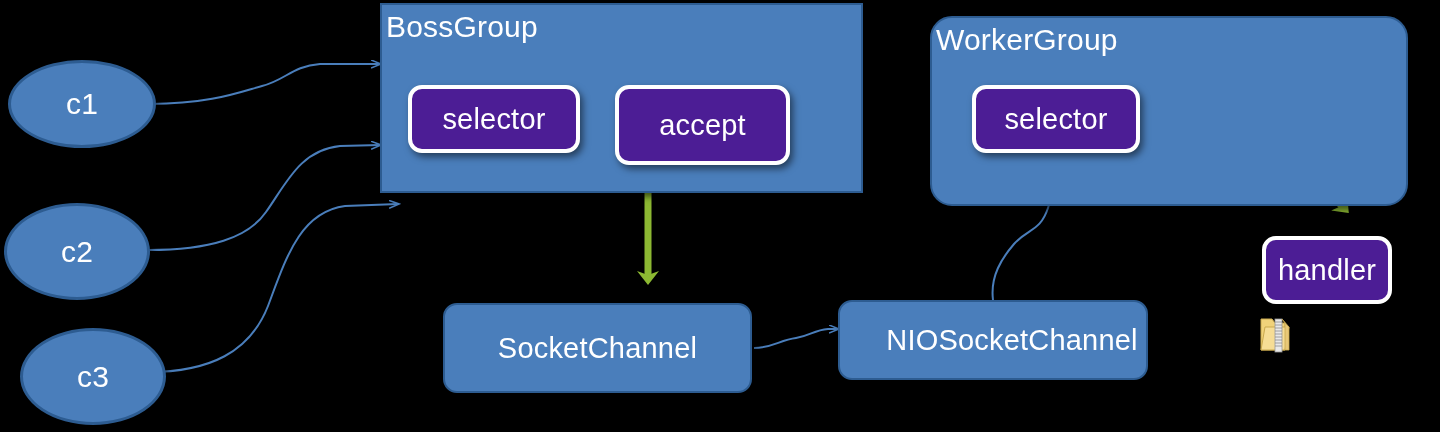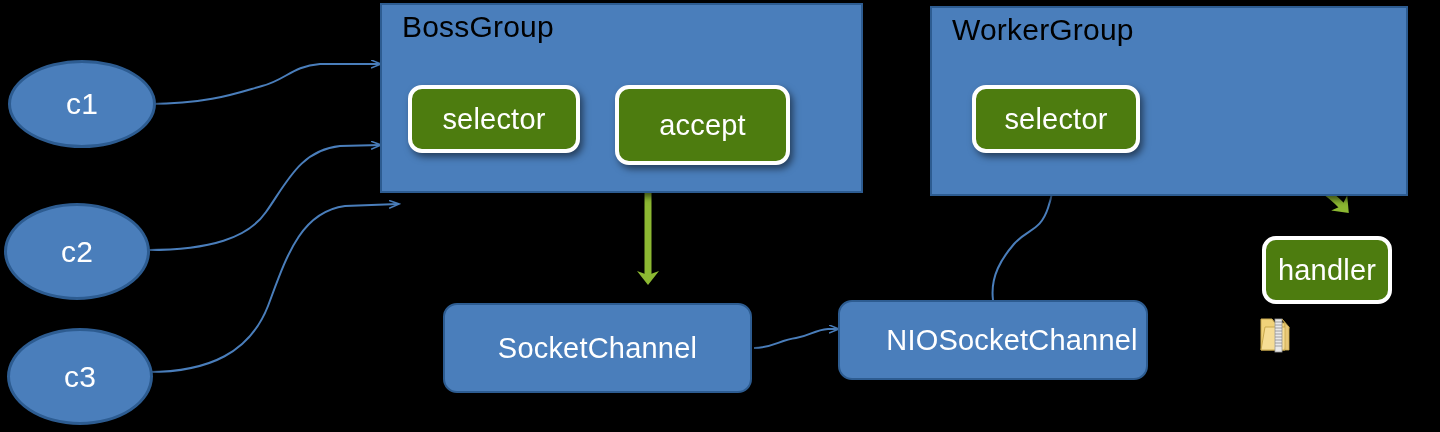--- a/index.html
+++ b/index.html
@@ -39,38 +39,38 @@
   
   .group-box {
     background: #4a7ebb;
     border: 2px solid #2d5c91;
     box-shadow: 3px 4px 6px rgba(0,0,0,0.55);
     align-items: flex-start;
     justify-content: flex-start;
   }
   .group-title {
     font-size: 30px;
-    color: #000000;
-    padding: 6px 0 0 20px;
+    color: #ffffff;
+    padding: 6px 0 0 4px;
     line-height: 1.05;
     white-space: nowrap;
   }
   
   .blue-rect {
     background: #4a7ebb;
     border: 2px solid #2d5c91;
     border-radius: 14px;
     box-shadow: 3px 4px 7px rgba(0,0,0,0.5);
     font-size: 29px;
     line-height: 1.12;
     padding: 0 10px;
   }
   
   .red-rect {
-    background: #4d7c0f;
+    background: #4c1d95;
     border: 4px solid #ffffff;
     border-radius: 14px;
     box-shadow: 3px 4px 7px rgba(0,0,0,0.5);
     font-size: 29px;
   }
   
   .ellipse {
     background: #4a7ebb;
     border: 3px solid #2d5c91;
     border-radius: 50%;
@@ -112,37 +112,37 @@
   </svg>
 
   <div class="node ellipse" style="left:8px; top:60px; width:148px; height:88px;">
     <span>c1</span>
   </div>
 
   <div class="node ellipse" style="left:4px; top:203px; width:146px; height:97px;">
     <span>c2</span>
   </div>
 
-  <div class="node ellipse" style="left:7px; top:328px; width:146px; height:97px;">
+  <div class="node ellipse" style="left:20px; top:328px; width:146px; height:97px;">
     <span>c3</span>
   </div>
 
   <div class="node group-box" style="left:380px; top:3px; width:483px; height:190px;">
     <div class="group-title">BossGroup</div>
   </div>
 
   <div class="node red-rect" style="left:408px; top:85px; width:172px; height:68px;">
     <span>selector</span>
   </div>
 
   <div class="node red-rect" style="left:615px; top:85px; width:175px; height:80px;">
     <span>accept</span>
   </div>
 
-  <div class="node group-box" style="left:930px; top:6px; width:478px; height:190px;">
+  <div class="node group-box" style="left:930px; top:16px; width:478px; height:190px;border-radius:22px;">
     <div class="group-title">WorkerGroup</div>
   </div>
 
   <div class="node red-rect" style="left:972px; top:85px; width:168px; height:68px;">
     <span>selector</span>
   </div>
 
   <div class="node blue-rect" style="left:443px; top:303px; width:309px; height:90px;">
     <span>SocketChannel</span>
   </div>

